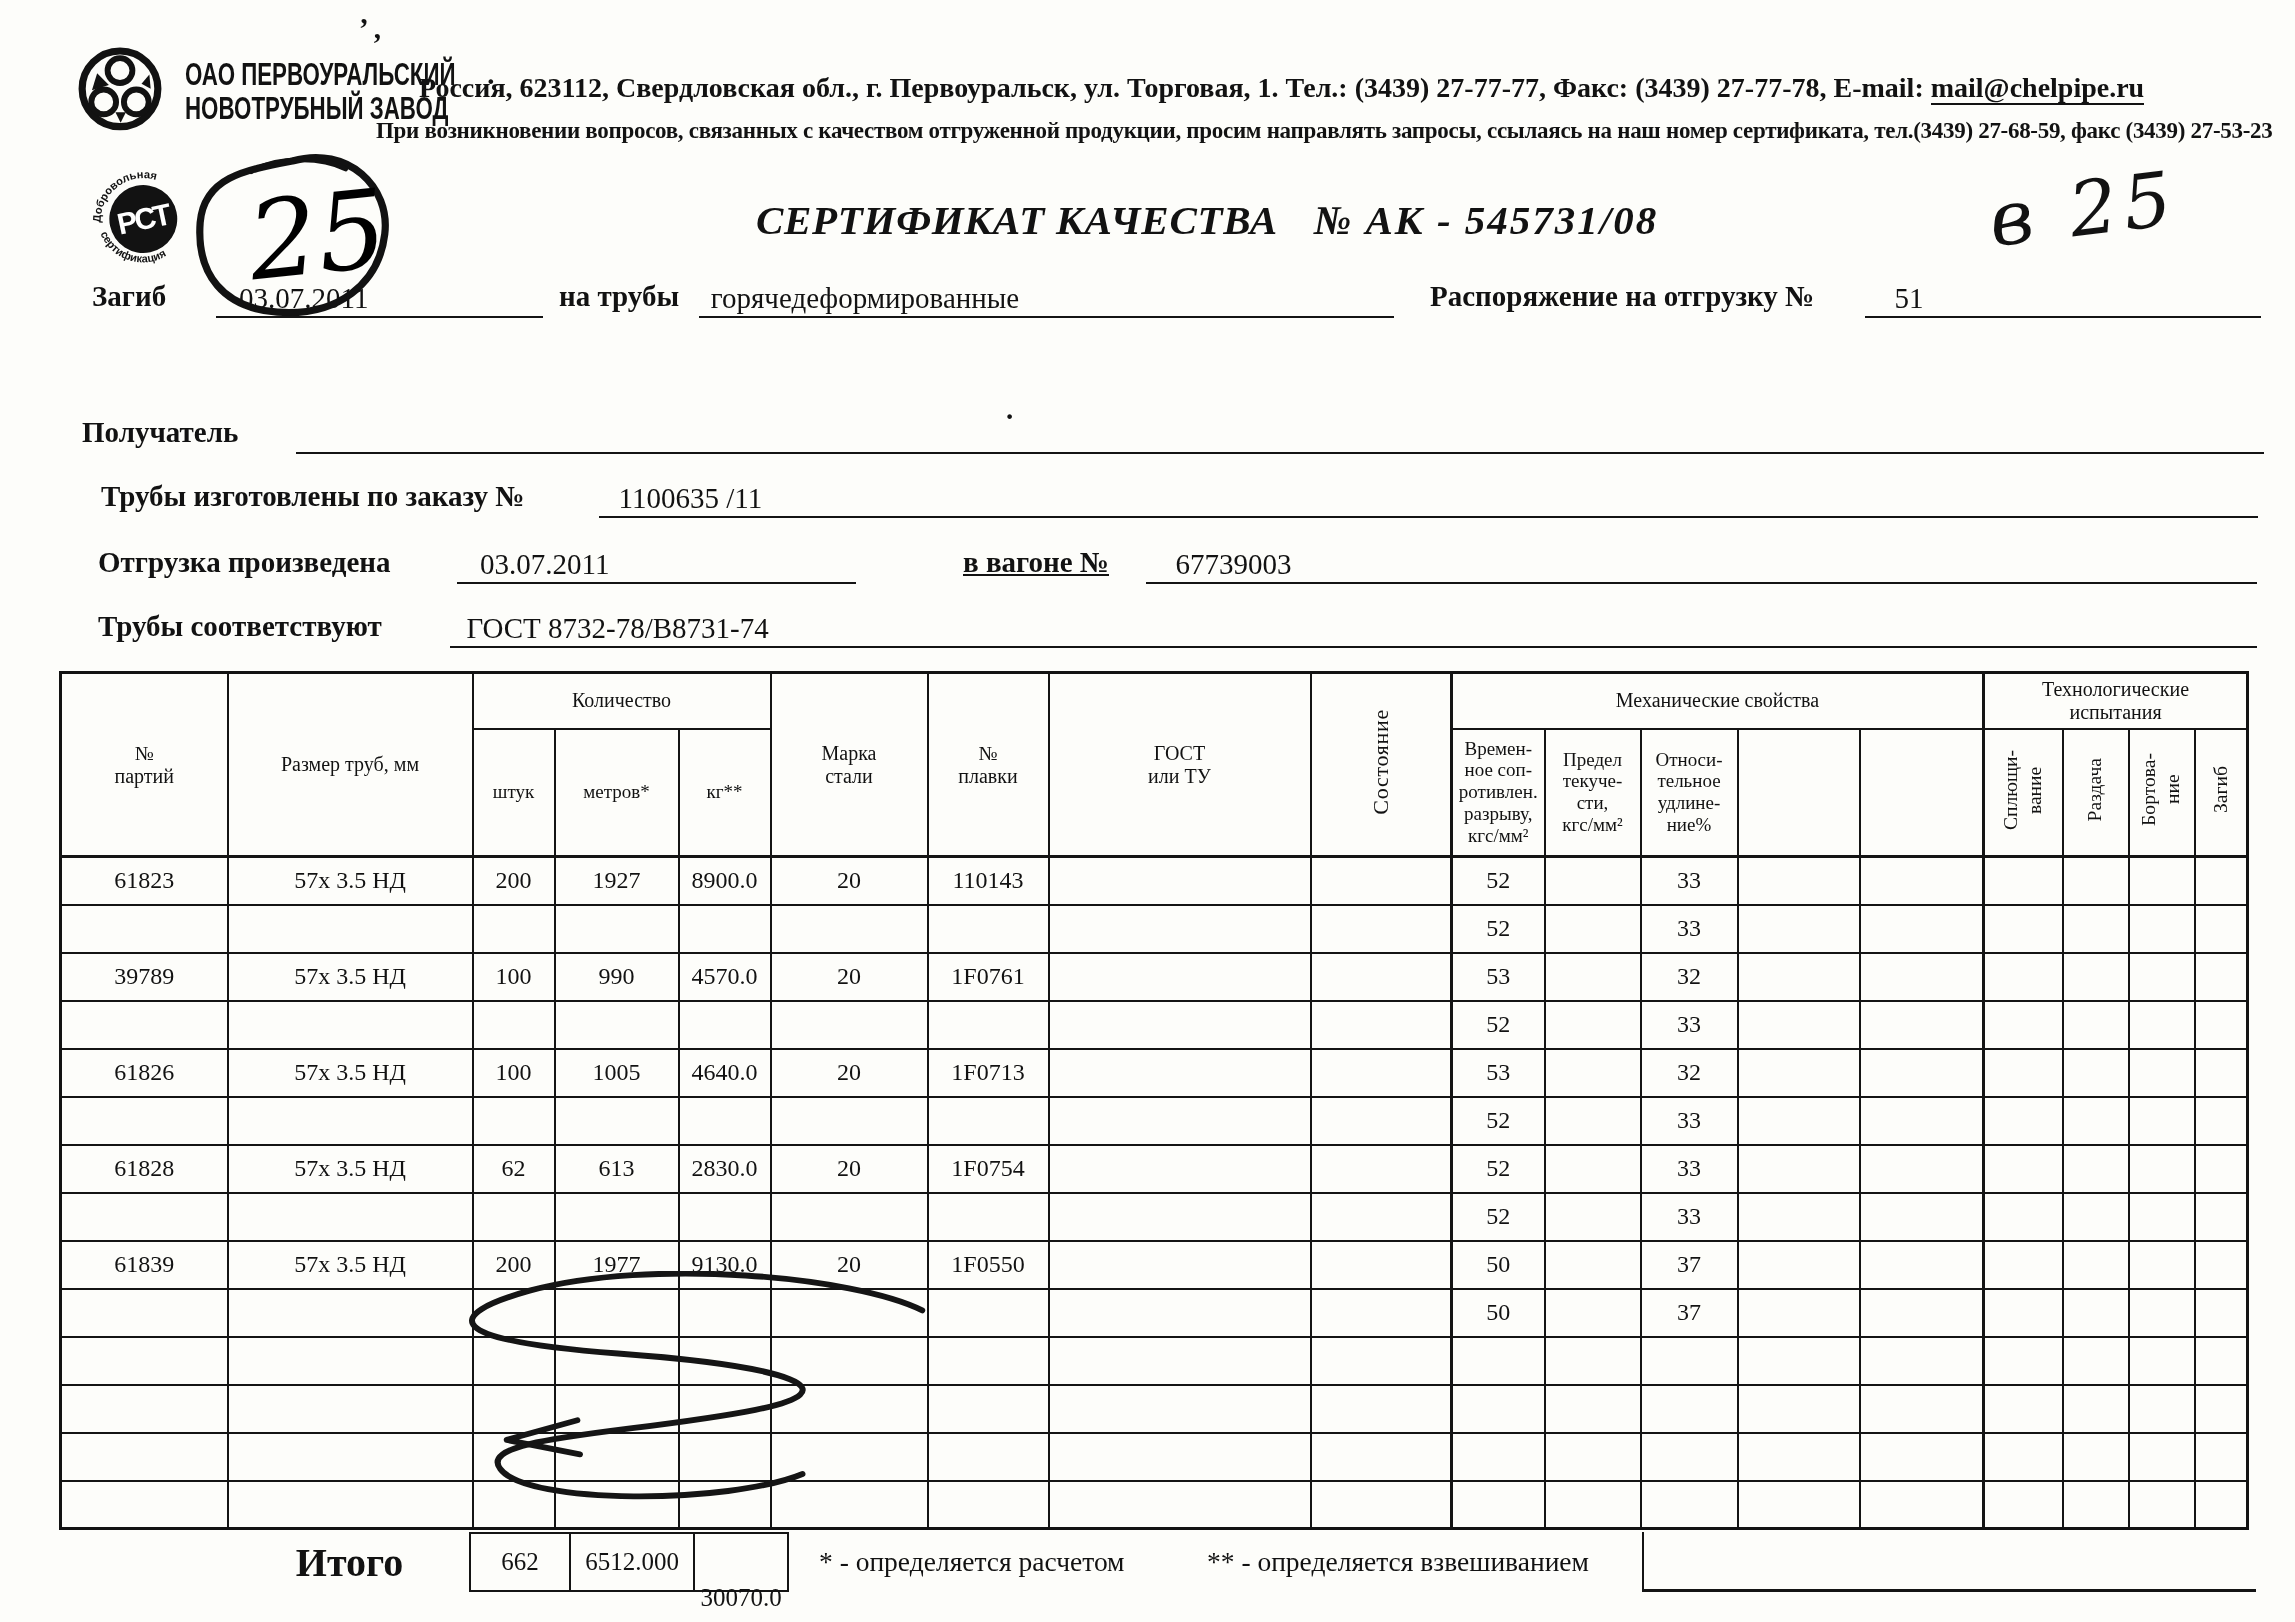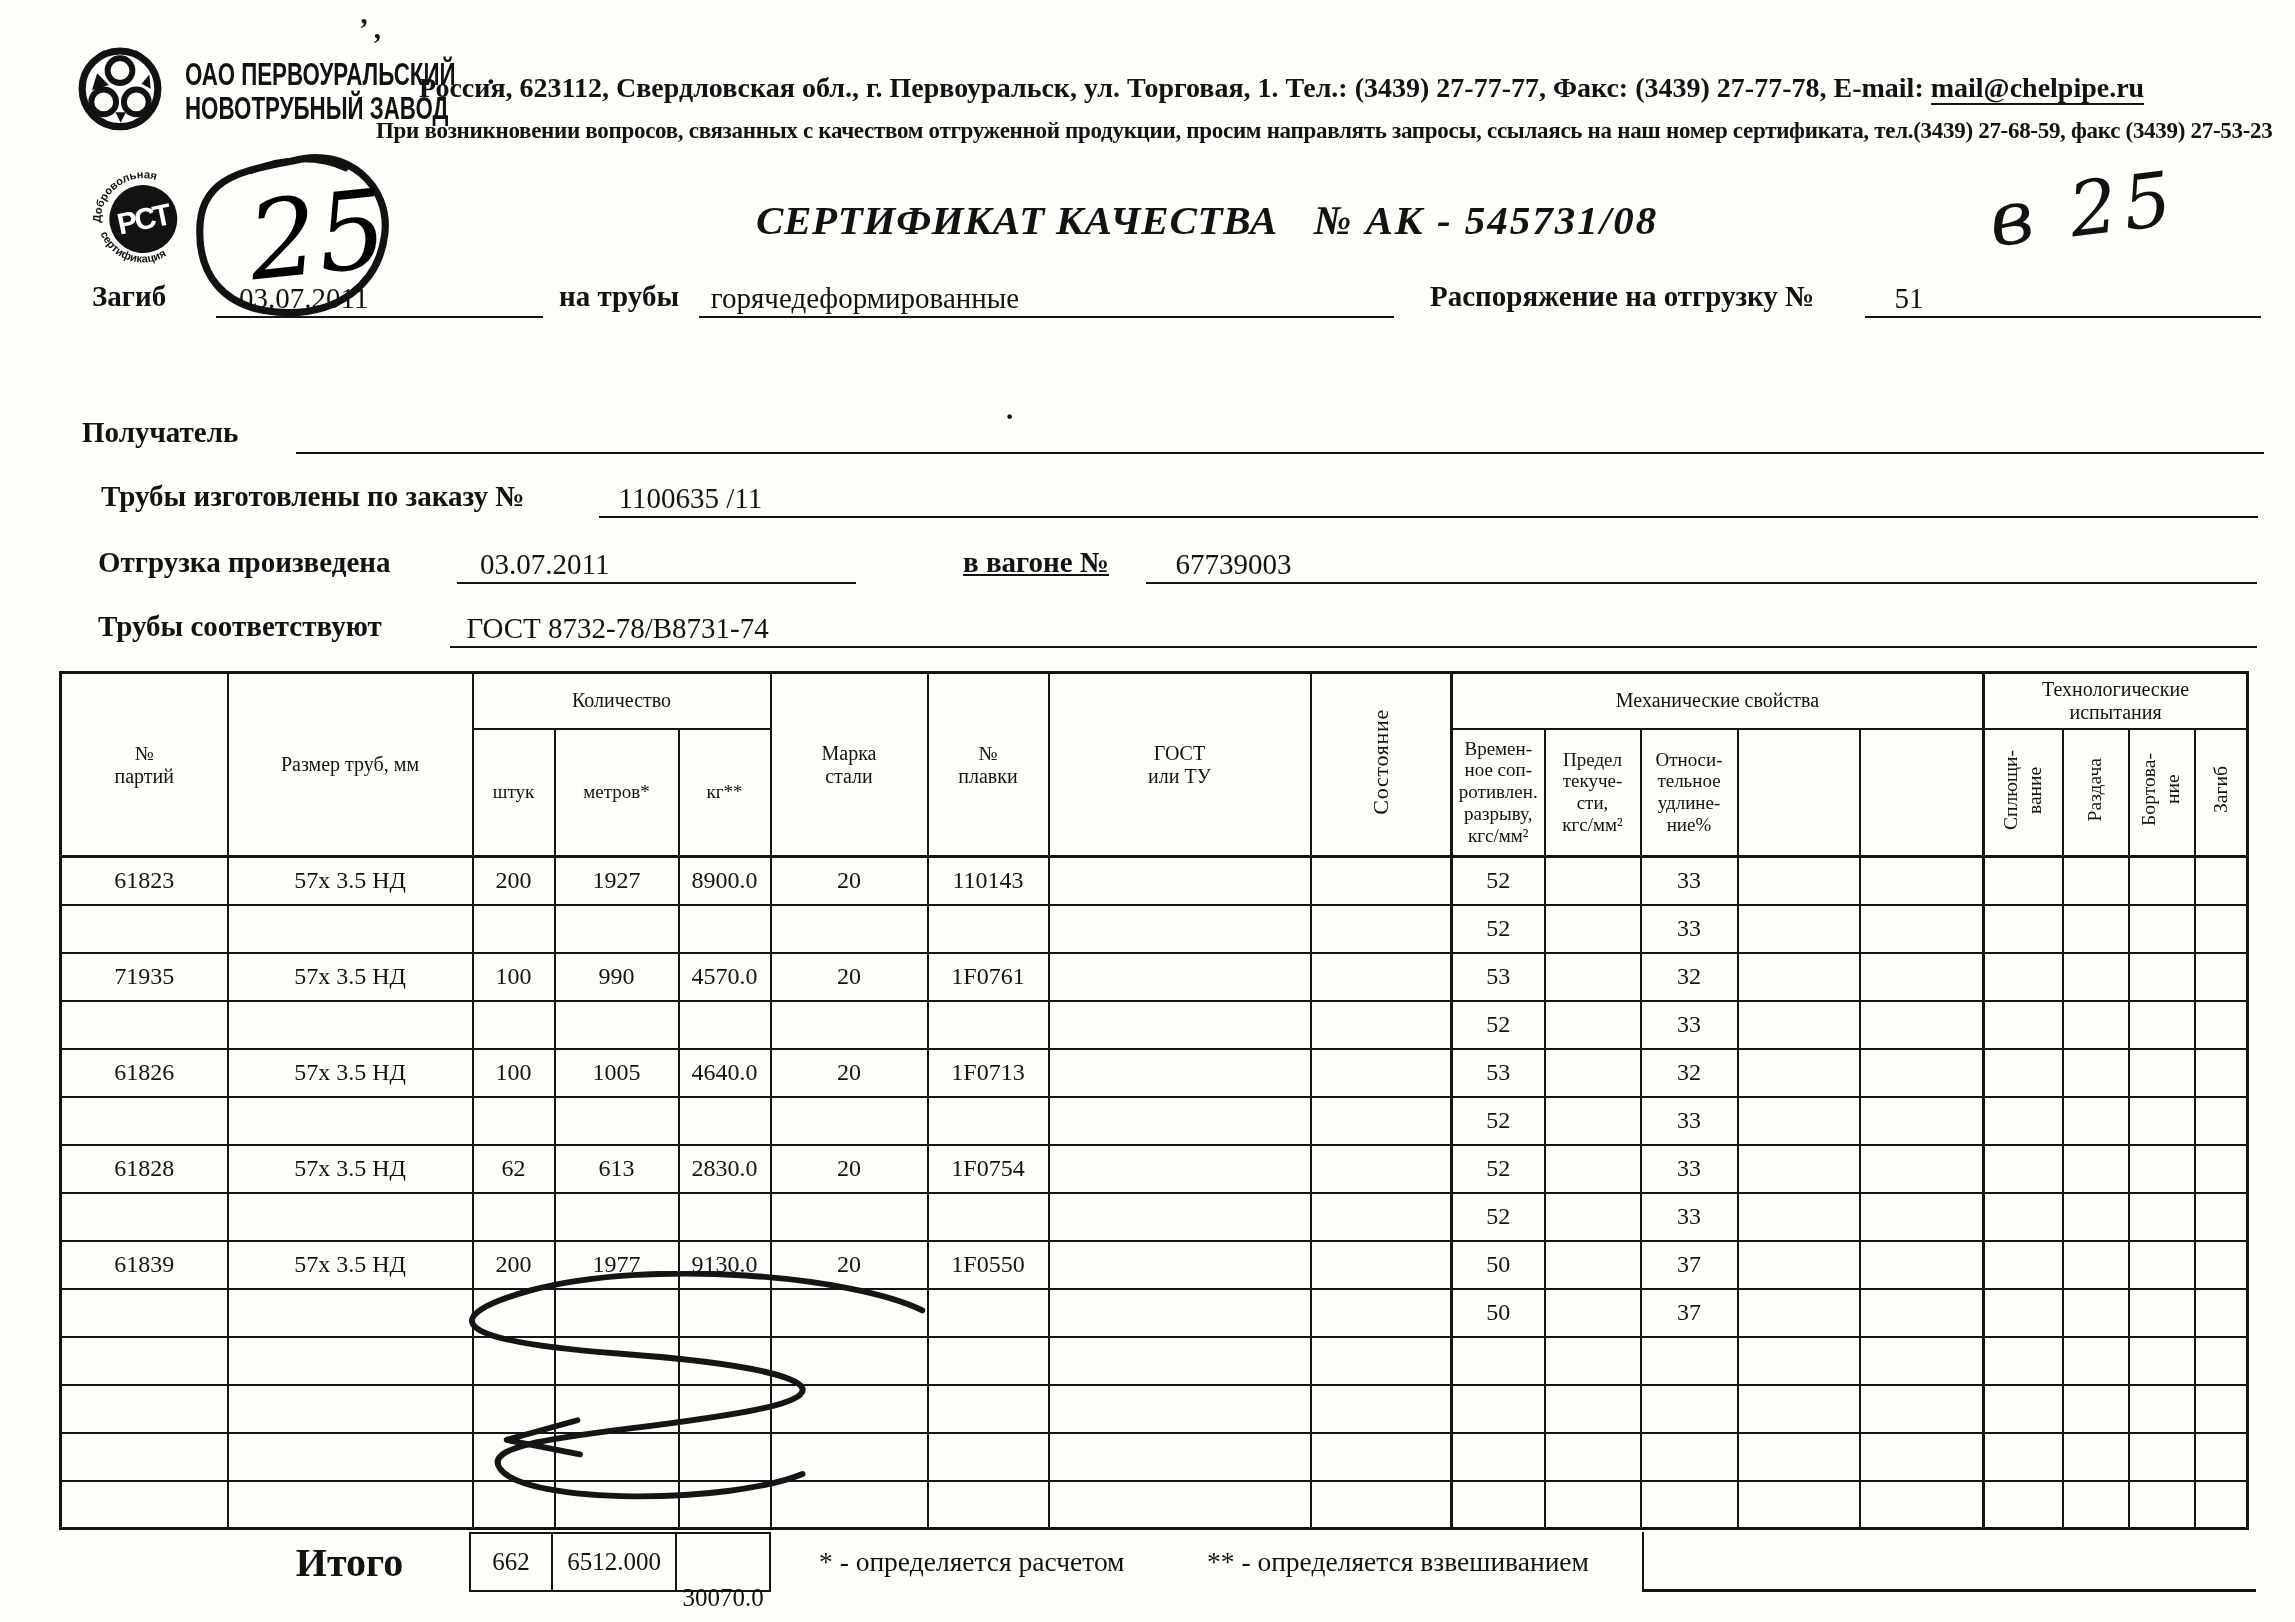--- a/index.html
+++ b/index.html
@@ -247,21 +247,21 @@
           <td></td>
           <td>33</td>
           <td></td>
           <td></td>
           <td class="thickL"></td>
           <td></td>
           <td></td>
           <td></td>
         </tr>
         <tr>
-          <td>71935</td>
+          <td>39789</td>
           <td>57х 3.5 НД</td>
           <td>100</td>
           <td>990</td>
           <td>4570.0</td>
           <td>20</td>
           <td>1F0761</td>
           <td></td>
           <td></td>
           <td class="thickL">53</td>
           <td></td>
@@ -491,21 +491,21 @@
           <td class="thickL"></td>
           <td></td>
           <td></td>
           <td></td>
         </tr>
       </tbody>
   </table>
 
   <div class="totals-label">Итого</div>
   <div class="totals-boxes">
-    <div class="cell" style="width:82px;">662</div>
+    <div class="cell" style="width:100px;">662</div>
     <div class="cell" style="width:124px;">6512.000</div>
     <div class="cell" style="width:92px;">30070.0</div>
   </div>
   <div class="fn fn1">* - определяется расчетом</div>
   <div class="fn fn2">** - определяется взвешиванием</div>
   <div class="empty-box"></div>
 
   <div class="sig">
     <svg width="589" height="275" viewBox="0 0 900 420">
       <path d="M 795 60 C 690 8 380 -20 195 30 C 60 68 62 106 330 126 C 600 146 690 182 540 212 C 360 248 112 252 150 302 C 190 358 500 356 612 310" fill="none" stroke="#151515" stroke-width="9" stroke-linecap="round"></path>

